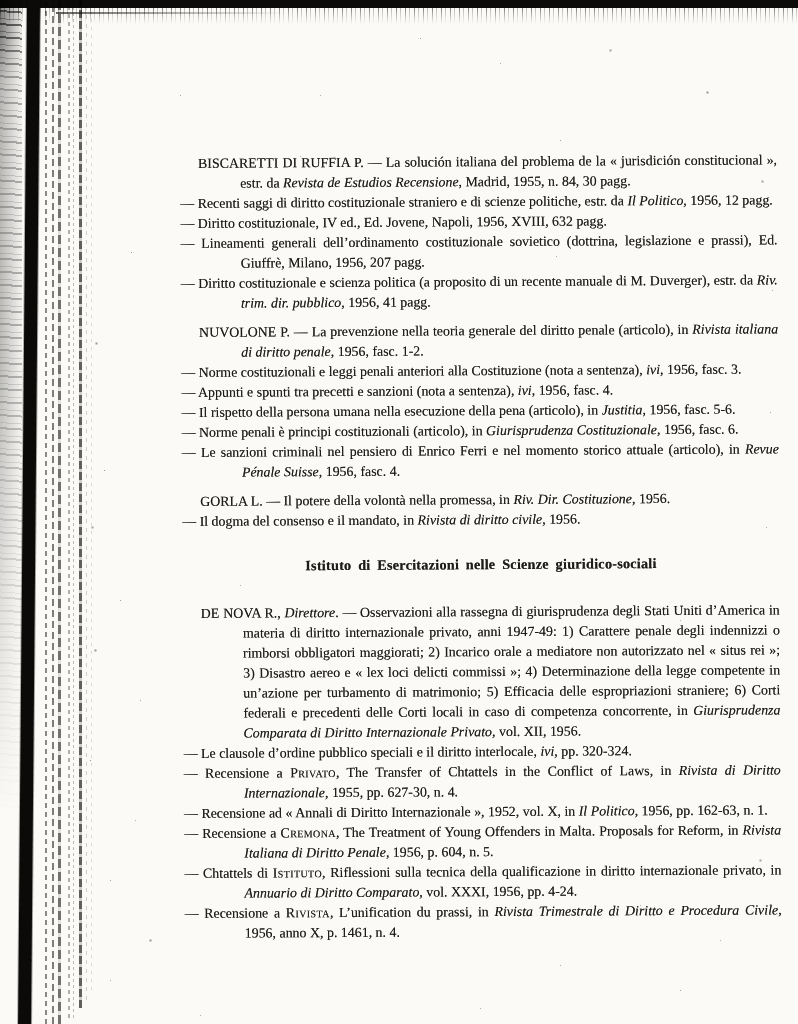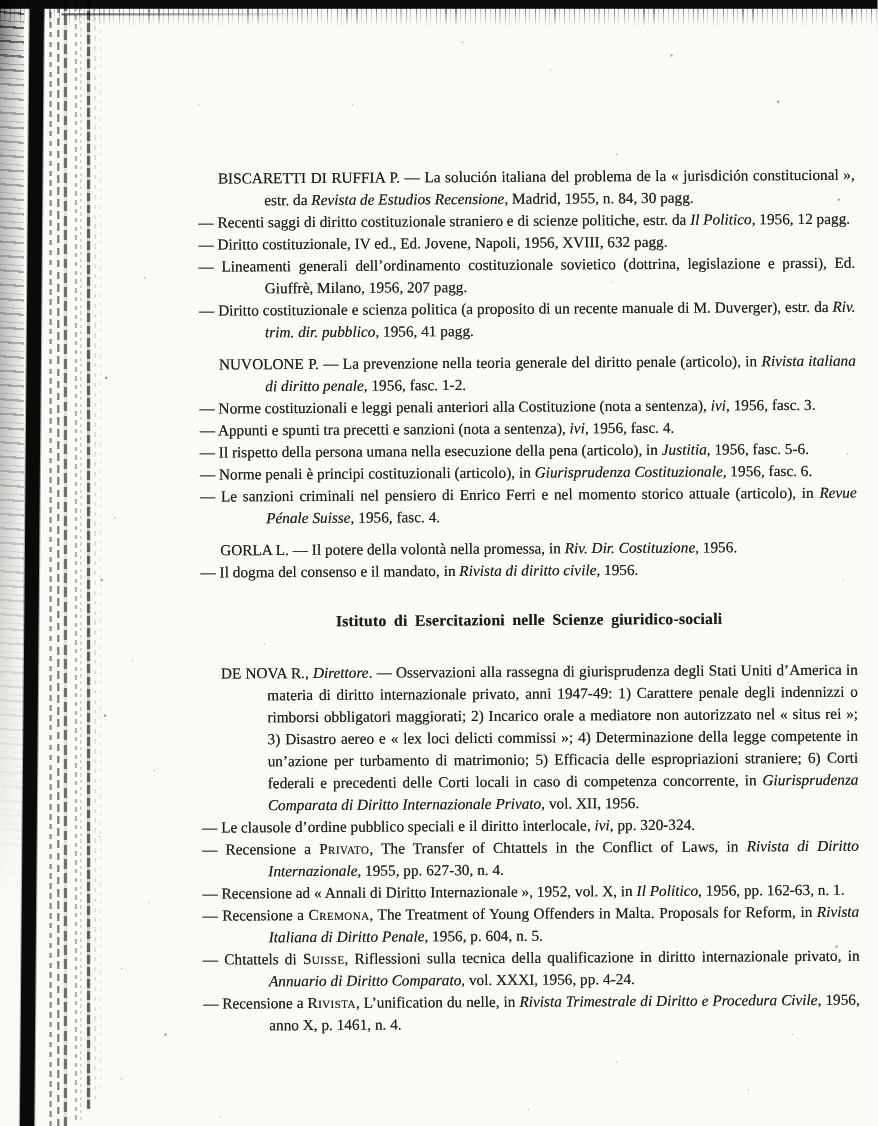--- a/index.html
+++ b/index.html
@@ -118,17 +118,17 @@
         <p class="entry author-first"><span>GORLA L. — Il potere della volontà nella promessa, in </span><span class="it">Riv. Dir. Costituzione</span><span>, 1956.</span></p>
         <p class="entry dash-first"><span>— Il dogma del consenso e il mandato, in </span><span class="it">Rivista di diritto civile</span><span>, 1956.</span></p>
       </div>
       <div class="inst-heading">Istituto di Esercitazioni nelle Scienze giuridico-sociali</div>
       <div class="bib-section">
         <p class="entry author-first"><span>DE NOVA R., </span><span class="it">Direttore</span><span>. — Osservazioni alla rassegna di giurisprudenza degli Stati Uniti d’America in materia di diritto internazionale privato, anni 1947-49: 1) Carattere penale degli indennizzi o rimborsi obbligatori maggiorati; 2) Incarico orale a mediatore non autorizzato nel « situs rei »; 3) Disastro aereo e « lex loci delicti commissi »; 4) Determinazione della legge competente in un’azione per turbamento di matrimonio; 5) Efficacia delle espropriazioni straniere; 6) Corti federali e precedenti delle Corti locali in caso di competenza concorrente, in </span><span class="it">Giurisprudenza Comparata di Diritto Internazionale Privato</span><span>, vol. XII, 1956.</span></p>
         <p class="entry dash-first"><span>— Le clausole d’ordine pubblico speciali e il diritto interlocale, </span><span class="it">ivi</span><span>, pp. 320-324.</span></p>
         <p class="entry dash-first"><span>— Recensione a </span><span class="sc">Privato</span><span>, The Transfer of Chtattels in the Conflict of Laws, in </span><span class="it">Rivista di Diritto Internazionale</span><span>, 1955, pp. 627-30, n. 4.</span></p>
         <p class="entry dash-first"><span>— Recensione ad « Annali di Diritto Internazionale », 1952, vol. X, in </span><span class="it">Il Politico</span><span>, 1956, pp. 162-63, n. 1.</span></p>
         <p class="entry dash-first"><span>— Recensione a </span><span class="sc">Cremona</span><span>, The Treatment of Young Offenders in Malta. Proposals for Reform, in </span><span class="it">Rivista Italiana di Diritto Penale</span><span>, 1956, p. 604, n. 5.</span></p>
-        <p class="entry dash-first"><span>— Chtattels di </span><span class="sc">Suisse</span><span>, Riflessioni sulla tecnica della qualificazione in diritto internazionale privato, in </span><span class="it">Annuario di Diritto Comparato</span><span>, vol. XXXI, 1956, pp. 4-24.</span></p>
-        <p class="entry dash-first"><span>— Recensione a </span><span class="sc">Rivista</span><span>, L’unification du nelle, in </span><span class="it">Rivista Trimestrale di Diritto e Procedura Civile</span><span>, 1956, anno X, p. 1461, n. 4.</span></p>
+        <p class="entry dash-first"><span>— Chtattels di </span><span class="sc">Istituto</span><span>, Riflessioni sulla tecnica della qualificazione in diritto internazionale privato, in </span><span class="it">Annuario di Diritto Comparato</span><span>, vol. XXXI, 1956, pp. 4-24.</span></p>
+        <p class="entry dash-first"><span>— Recensione a </span><span class="sc">Rivista</span><span>, L’unification du prassi, in </span><span class="it">Rivista Trimestrale di Diritto e Procedura Civile</span><span>, 1956, anno X, p. 1461, n. 4.</span></p>
       </div>
     </div>
 </div>
 
 </body></html>

